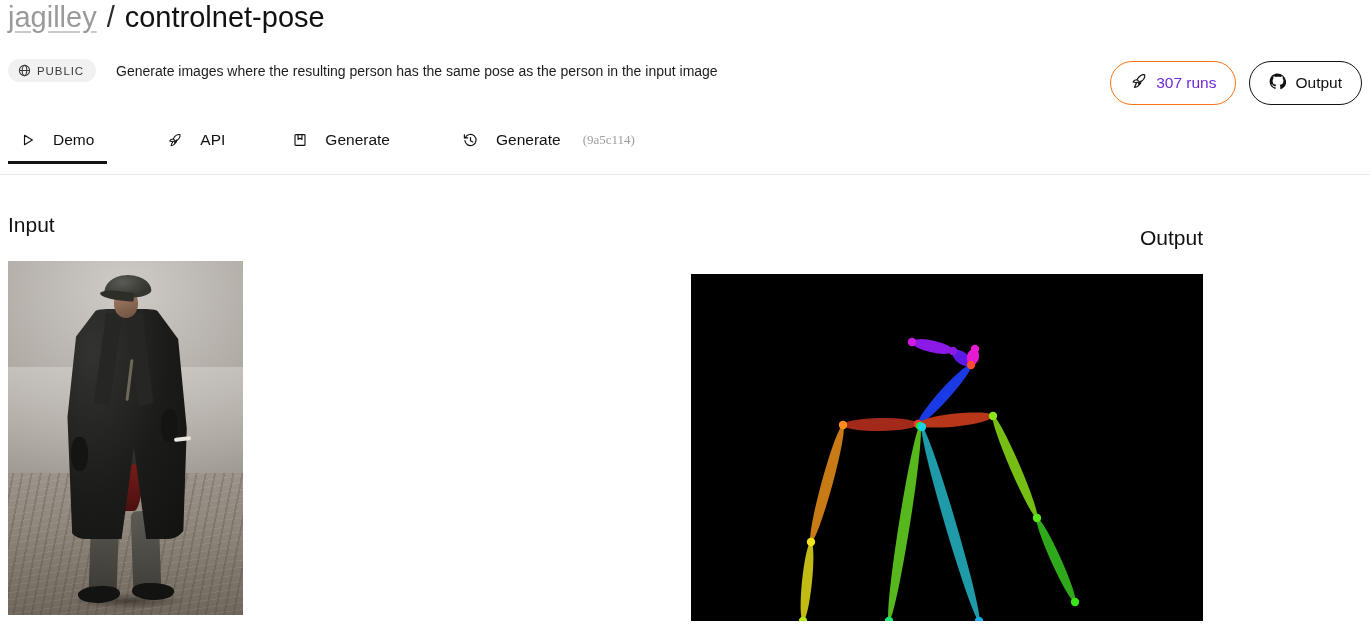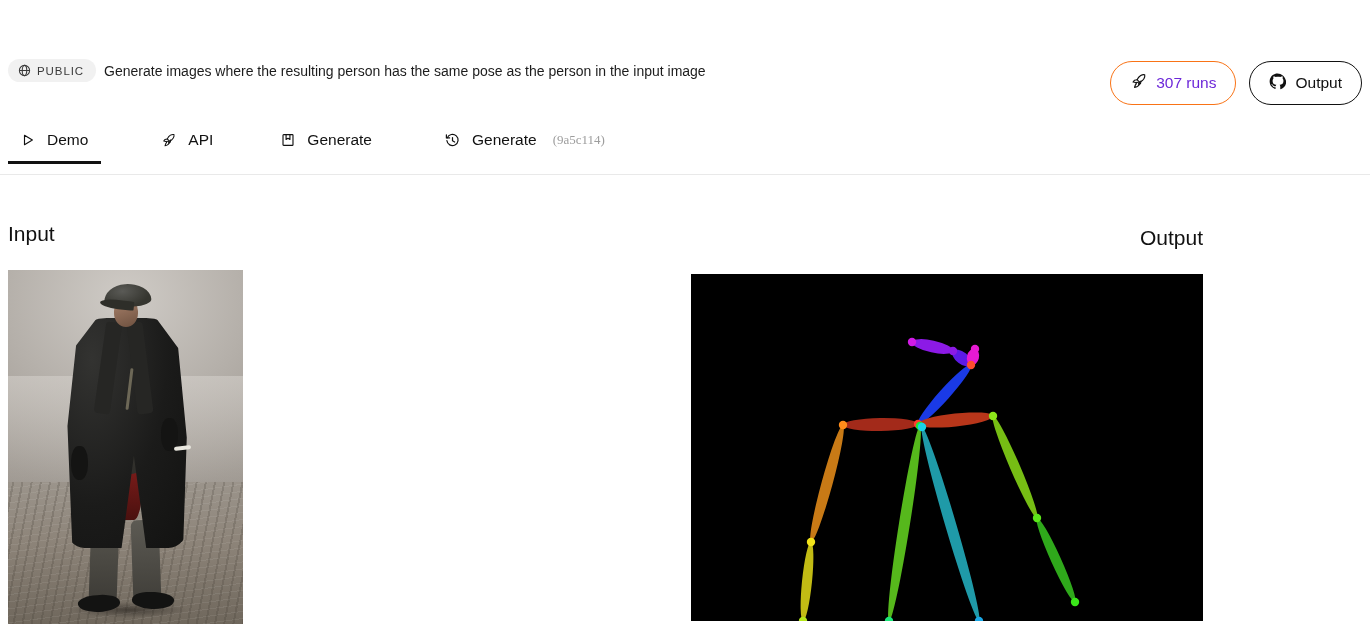--- a/index.html
+++ b/index.html
@@ -23,21 +23,21 @@
     text-decoration: underline;
     text-decoration-color: #c9c9c9;
     text-underline-offset: 4px;
     cursor: pointer;
   }
   .slash { color: #2b2b2b; font-weight: 400; }
   .model-name { color: #111111; font-weight: 400; }
 
   .meta-row {
     position: absolute; left: 8px; top: 59px;
-    display: flex; align-items: center; gap: 8px;
+    display: flex; align-items: center; gap: 20px;
     width: 1354px;
   }
   .badge-public {
     display: inline-flex; align-items: center; gap: 6px;
     background: #f1f1f1; color: #3a3a3a;
     border-radius: 999px; padding: 5px 12px 5px 10px;
     font-size: 11.5px; letter-spacing: 0.08em; font-weight: 500;
   }
   .badge-public svg { display: block; }
   .description { font-size: 14px; color: #1c1c1c; line-height: 20px; white-space: nowrap; }
@@ -58,41 +58,41 @@
   .tabs {
     position: absolute; left: 0; top: 131px;
     width: 1370px; height: 44px;
     display: flex; align-items: flex-start;
   }
   .tabs-underline {
     position: absolute; left: 0; top: 174px;
     width: 1370px; height: 1px; background: #e9e9e9;
   }
   .tab {
-    display: inline-flex; align-items: center; gap: 12px;
+    display: inline-flex; align-items: center; gap: 18px;
     font-size: 15.5px; color: #111111;
     padding: 0 0 15px 0; cursor: pointer;
     position: relative;
   }
   .tab .tab-ico { display: inline-flex; }
   .tab-demo { margin-left: 21px; }
   .tab-api { margin-left: 73px; }
   .tab-examples { margin-left: 68px; }
   .tab-versions { margin-left: 73px; }
   .tab.active::after {
     content: ""; position: absolute; left: -13px; right: -13px; bottom: 0;
     height: 3px; background: #111111; z-index: 2;
   }
   .version-hash {
     font-family: Liberation Serif, serif;
     font-size: 13px; color: #9d9d9d; margin-left: 4px;
   }
 
   
-  .panel-input { position: absolute; left: 8px; top: 221px; }
+  .panel-input { position: absolute; left: 8px; top: 212px; }
   .panel-output { position: absolute; left: 691px; top: 225px; text-align: right; }
   .panel-heading {
     font-size: 21px; font-weight: 400; color: #111111;
     line-height: 26px; margin-bottom: 23px;
   }
 
   
   .input-image {
     position: relative; width: 235px; height: 354px; overflow: hidden;
     background:
@@ -208,20 +208,25 @@
   .output-image {
     position: relative; width: 512px; height: 347px;
     background: #000000; overflow: hidden;
   }
 </style>
 </head>
 <body>
 
 <div class="page">
 
+  <div class="title-row">
+    <span class="owner">jagilley</span>
+    <span class="slash">/</span>
+    <span class="model-name">controlnet-pose</span>
+  </div>
 
   <div class="meta-row">
     <span class="badge-public">
       <span>
         <svg width="13" height="13" viewBox="0 0 16 16" fill="none" stroke="#3a3a3a" stroke-width="1.3">
           <circle cx="8" cy="8" r="6.3"></circle>
           <ellipse cx="8" cy="8" rx="2.8" ry="6.3"></ellipse>
           <line x1="1.9" y1="8" x2="14.1" y2="8"></line>
         </svg>
       </span>

